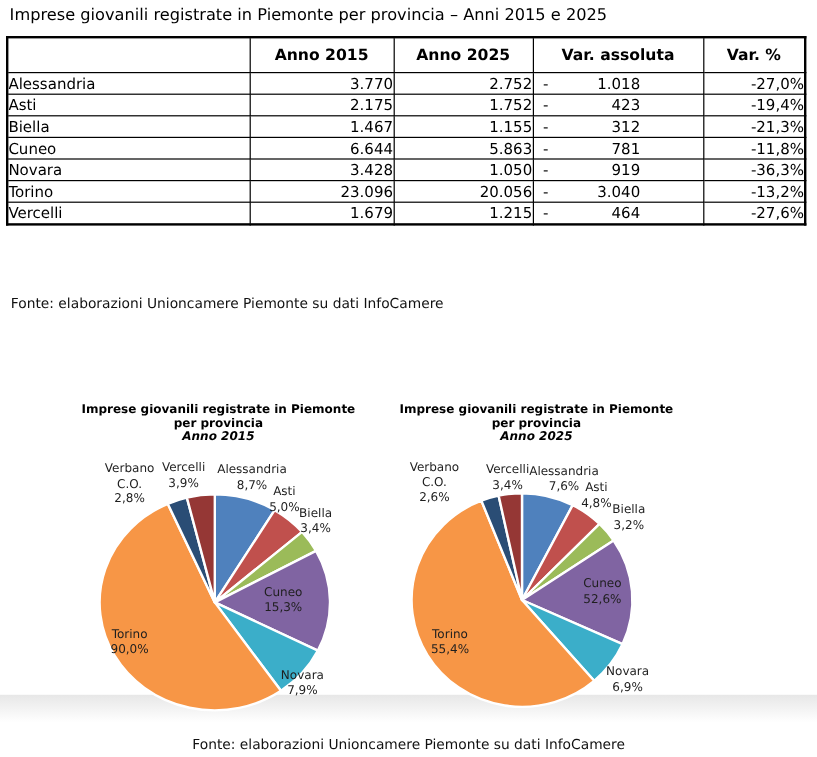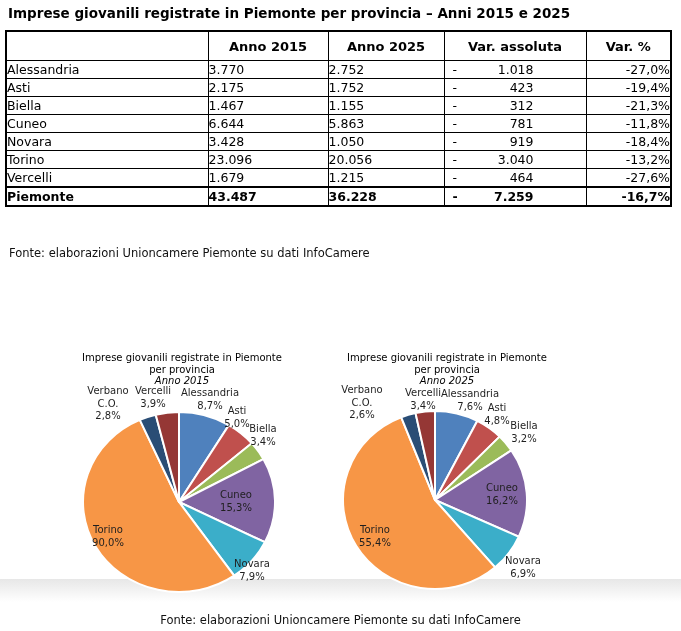--- a/index.html
+++ b/index.html
@@ -3,51 +3,51 @@
 <meta charset="utf-8">
 <style>
   html,body{margin:0;padding:0;}
   body{
     width:681px;height:631px;position:relative;overflow:hidden;
     background:#ffffff;color:#000;
     font-family:"DejaVu Sans","Liberation Sans",sans-serif;
   }
   .doc-title{
     position:absolute;left:8px;top:5px;
-    font-size:13.5px;font-weight:bold;white-space:nowrap;
+    font-size:13.5px;font-weight:normal;white-space:nowrap;
   }
   table.data{
     position:absolute;left:5px;top:30px;width:665px;
     border-collapse:collapse;table-layout:fixed;
     border:2px solid #000;
   }
   table.data th,table.data td{
     border:1px solid #000;padding:0;white-space:nowrap;overflow:hidden;
     font-size:12.5px;vertical-align:middle;
   }
   table.data thead th{height:28px;font-size:13px;font-weight:bold;text-align:center;}
   table.data tbody td{height:17px;}
   td.c0{padding-left:4px;text-align:left;}
-  td.c1,td.c2{text-align:left;padding-right:36px;}
+  td.c1,td.c2{text-align:right;padding-right:36px;}
   td.c4{text-align:right;padding-right:5px;}
   .c3-in{display:flex;justify-content:space-between;align-items:center;height:100%;padding:0 52px 0 8px;}
   tr.total td{font-weight:bold;border-top:2px solid #000;height:19px;}
   .note{position:absolute;font-size:11.5px;color:#111;white-space:nowrap;}
   #note-top{left:9px;top:246px;}
   #note-bottom{left:0;top:613px;width:681px;text-align:center;}
   .shade{
     position:absolute;left:0;top:579px;width:681px;height:23px;z-index:1;
     background:linear-gradient(180deg,#e7e7e7 0%,#f4f4f4 55%,#ffffff 100%);
   }
   .chart{position:absolute;width:310px;height:268px;z-index:2;}
   #chart-0{left:28px;top:332px;}
   #chart-1{left:330px;top:332px;}
   .chart-title{
-    position:absolute;top:20px;width:300px;text-align:center;
-    font-size:10px;font-weight:normal;line-height:11.5px;color:#000;
+    position:absolute;top:4px;width:300px;text-align:center;
+    font-size:10px;font-weight:bold;line-height:11.5px;color:#000;
   }
   .chart-title .yr{font-style:italic;}
   .chart svg{position:absolute;}
   .pie-label{
     position:absolute;transform:translate(-50%,-50%);
     text-align:center;font-size:10px;line-height:12.5px;
     color:#1f1f1f;white-space:nowrap;z-index:3;
   }
 </style>
 </head>
@@ -124,21 +124,21 @@
       <tr>
     <td class="c0">Novara</td>
     <td class="c1">3.428</td>
     <td class="c2">1.050</td>
     <td class="c3">
       <div class="c3-in">
         <span class="sign">-</span>
         <span class="num">919</span>
       </div>
     </td>
-    <td class="c4">-18,4%</td>
+    <td class="c4">-36,3%</td>
   </tr>
       <tr>
     <td class="c0">Torino</td>
     <td class="c1">23.096</td>
     <td class="c2">20.056</td>
     <td class="c3">
       <div class="c3-in">
         <span class="sign">-</span>
         <span class="num">3.040</span>
       </div>
@@ -149,32 +149,20 @@
     <td class="c0">Vercelli</td>
     <td class="c1">1.679</td>
     <td class="c2">1.215</td>
     <td class="c3">
       <div class="c3-in">
         <span class="sign">-</span>
         <span class="num">464</span>
       </div>
     </td>
     <td class="c4">-27,6%</td>
-  </tr>
-      <tr class="total">
-    <td class="c0">Piemonte</td>
-    <td class="c1">43.487</td>
-    <td class="c2">36.228</td>
-    <td class="c3">
-      <div class="c3-in">
-        <span class="sign">-</span>
-        <span class="num">7.259</span>
-      </div>
-    </td>
-    <td class="c4">-16,7%</td>
   </tr>
     </tbody>
 </table>
 
 <div id="note-top" class="note">Fonte: elaborazioni Unioncamere Piemonte su dati InfoCamere</div>
 
 <div class="shade"></div>
 
 <div class="chart" id="chart-0">
     <div class="chart-title" style="left: 4px;">
@@ -249,21 +237,21 @@
     <div class="pie-label" style="left: 167px; top: 82px;">
       <div>Asti</div>
       <div>4,8%</div>
     </div>
     <div class="pie-label" style="left: 194px; top: 100px;">
       <div>Biella</div>
       <div>3,2%</div>
     </div>
     <div class="pie-label" style="left: 172px; top: 162px;">
       <div>Cuneo</div>
-      <div>16,2%</div>
+      <div>52,6%</div>
     </div>
     <div class="pie-label" style="left: 193px; top: 235px;">
       <div>Novara</div>
       <div>6,9%</div>
     </div>
     <div class="pie-label" style="left: 45px; top: 204px;">
       <div>Torino</div>
       <div>55,4%</div>
     </div>
     <div class="pie-label" style="left: 32px; top: 71px;">

